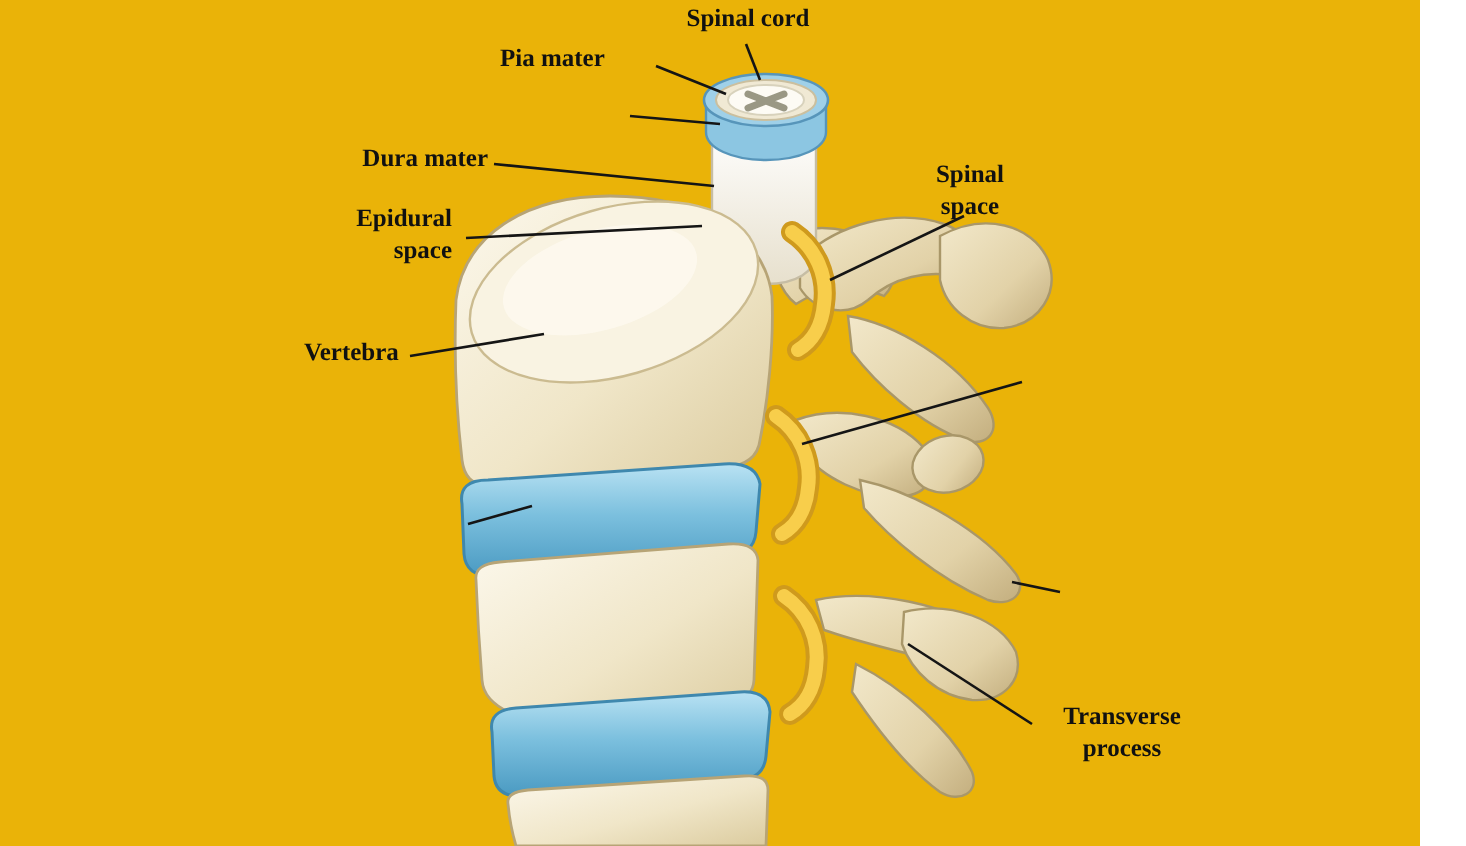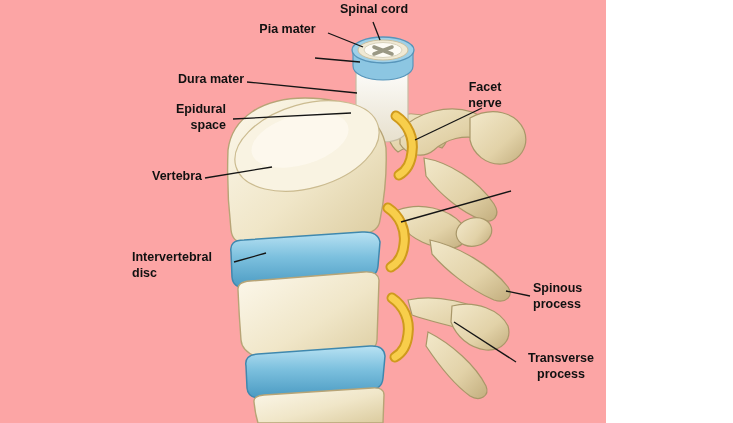--- a/index.html
+++ b/index.html
@@ -1,32 +1,32 @@
 <!DOCTYPE html>
 <html><head>
 <meta charset="utf-8">
 <style>
   html,body{margin:0;padding:0;background:#ffffff;}
   .stage{
     position:relative;
-    width:606px;height:423px;
-    background:#fca5a5;
+    width:710px;height:423px;
+    background:#eab308;
     overflow:hidden;
-    font-family:Liberation Sans, sans-serif;
+    font-family:Liberation Serif, serif;
   }
   .stage svg{position:absolute;left:0;top:0;}
   .label{
     position:absolute;
     font-size:12.5px;
     font-weight:700;
     color:#111111;
     line-height:1.25;
   }
   .lbl-spinal-cord       {left:328px;top:2px;  width:92px; text-align:center;}
-  .lbl-pia-mater         {left:250px;top:22px; width:75px; text-align:center;}
+  .lbl-pia-mater         {left:250px;top:22px; width:75px; text-align:left;}
   .lbl-arachnoid-mater   {left:196px;top:48px; width:116px;text-align:right;}
   .lbl-dura-mater        {left:164px;top:72px; width:80px; text-align:right;}
   .lbl-epidural-space    {left:160px;top:102px;width:66px; text-align:right;}
   .lbl-vertebra          {left:152px;top:169px;width:64px; }
   .lbl-intervertebral-disc{left:132px;top:250px;width:100px;text-align:left;}
   .lbl-spinal-nerve      {left:456px;top:80px; width:58px; text-align:center;}
   .lbl-facet-joint       {left:514px;top:180px;width:90px; text-align:left;}
   .lbl-spinous-process   {left:533px;top:281px;width:72px; text-align:left;}
   .lbl-transverse-process{left:519px;top:351px;width:84px; text-align:center;}
 </style>
@@ -121,18 +121,16 @@
       <line x1="530" y1="296" x2="506" y2="291"></line>
       <line x1="516" y1="362" x2="454" y2="322"></line>
     </g>
   </svg>
 
   <div class="label lbl-spinal-cord">Spinal cord</div>
   <div class="label lbl-pia-mater">Pia mater</div>
   <div class="label lbl-dura-mater">Dura mater</div>
   <div class="label lbl-epidural-space">Epidural space</div>
   <div class="label lbl-vertebra">Vertebra</div>
-  <div class="label lbl-intervertebral-disc">Intervertebral disc</div>
-  <div class="label lbl-spinal-nerve">Facet nerve</div>
-  <div class="label lbl-spinous-process">Spinous process</div>
+  <div class="label lbl-spinal-nerve">Spinal space</div>
   <div class="label lbl-transverse-process">Transverse process</div>
 
 </div>
 
 </body></html>

